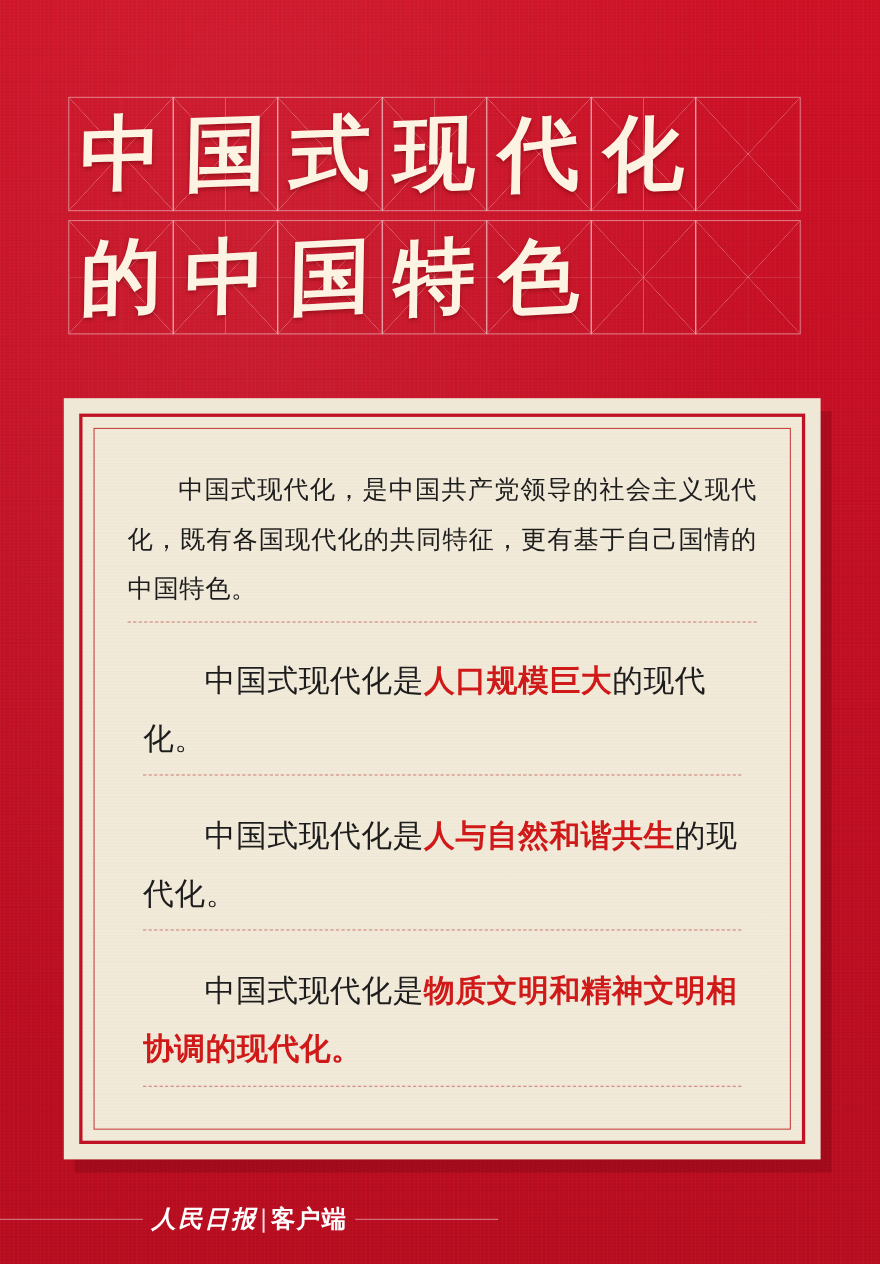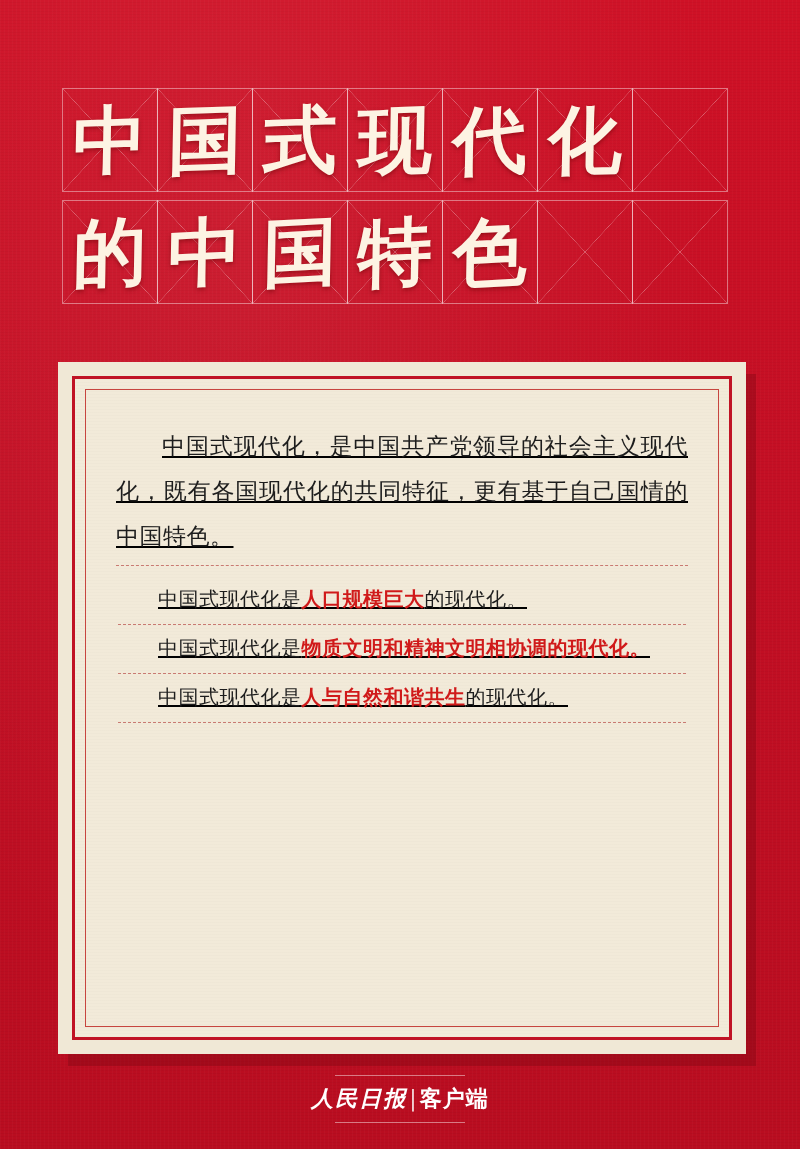--- a/index.html
+++ b/index.html
@@ -112,21 +112,20 @@
   }
   .card-border {
     width: 100%;
     height: 100%;
     box-sizing: border-box;
     border: 3px solid #c01224;
     padding: 10px;
     background:
       repeating-linear-gradient(0deg, rgba(0,0,0,0.012) 0px, rgba(0,0,0,0.012) 1px, rgba(255,255,255,0) 1px, rgba(255,255,255,0) 3px),
       #f2ead9;
-    text-decoration: underline;
   }
   .card-inner {
     width: 100%;
     height: 100%;
     box-sizing: border-box;
     border: 1px solid #c7453f;
     padding: 34px 30px 24px 30px;
     display: flex;
     flex-direction: column;
     justify-content: flex-start;
@@ -151,39 +150,37 @@
   }
   .lined:last-child {
     border-bottom: 1px dashed #c97a72;
   }
   .hl {
     color: #d01a1a;
     font-weight: 700;
   }
   .stmt {
     font-family: "DejaVu Sans", "Liberation Sans", sans-serif;
-    font-size: 20px;
+    font-size: 28px;
     line-height: 1.9;
     color: #1d1d1d;
     letter-spacing: 0.5px;
     text-indent: 2em;
-    margin: 2px;
+    margin: 14px;
   }
 
   
   .footer {
     position: absolute;
     left: 0;
     bottom: 26px;
     width: 100%;
     display: flex;
     align-items: center;
-    justify-content: center;
     gap: 8px;
-    flex-direction: column;
   }
   .footer .rule {
     width: 130px;
     height: 1px;
     background: rgba(255,255,255,0.45);
   }
   .footer-logo {
     font-family: "DejaVu Serif", "Liberation Serif", serif;
     font-weight: 700;
     font-size: 22px;
@@ -251,23 +248,23 @@
 
   <div class="card-outer">
     <div class="card-border">
       <div class="card-inner">
 
         <p class="para indent lined">中国式现代化，是中国共产党领导的社会主义现代化，既有各国现代化的共同特征，更有基于自己国情的中国特色。</p>
 
         <p class="stmt lined"><span>中国式现代化是</span><span class="hl">人口规模巨大</span><span>的现代化。</span></p>
 
 
+        <p class="stmt lined"><span>中国式现代化是</span><span class="hl">人与自然和谐共生</span><span>的现代化。</span></p>
+
         <p class="stmt lined"><span>中国式现代化是</span><span class="hl">物质文明和精神文明相协调的现代化。</span><span></span></p>
-
-        <p class="stmt lined"><span>中国式现代化是</span><span class="hl">人与自然和谐共生</span><span>的现代化。</span></p>
 
 
       </div>
     </div>
   </div>
 
   <div class="footer">
     <div class="rule"></div>
     <div class="footer-logo">
       <span class="brand">人民日报</span><span class="sep">|</span><span>客户端</span>

